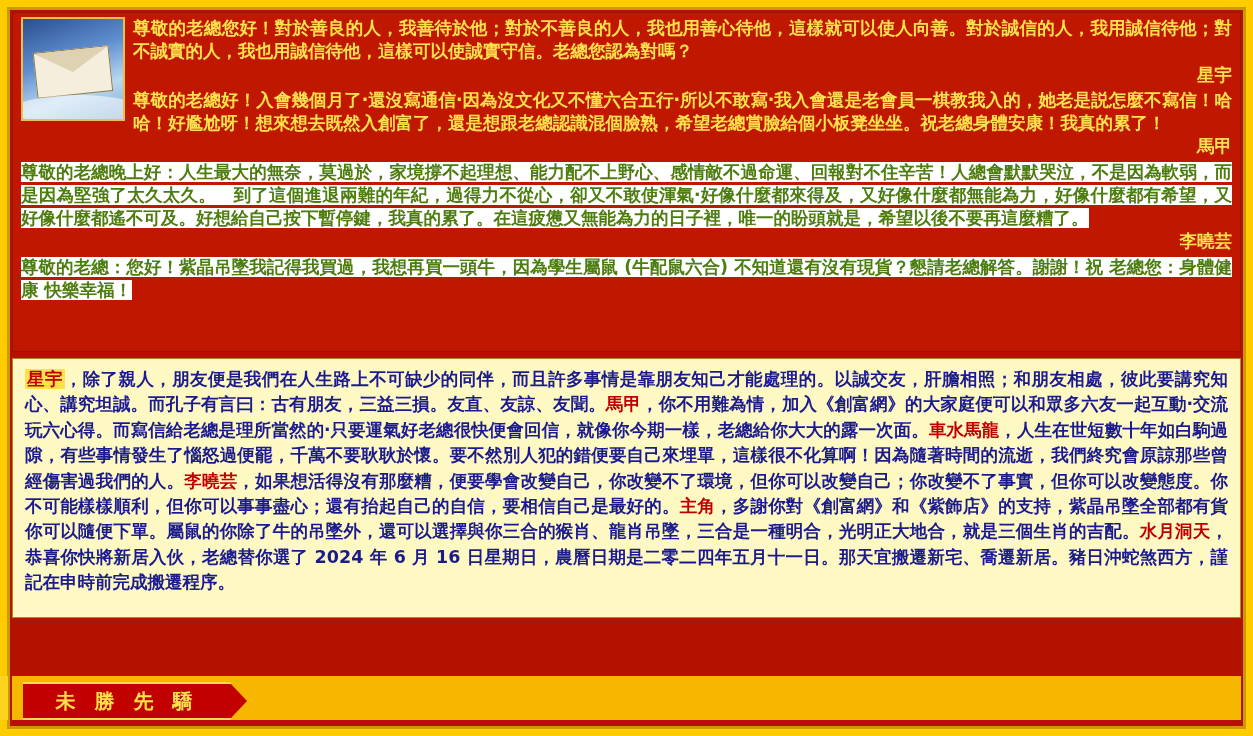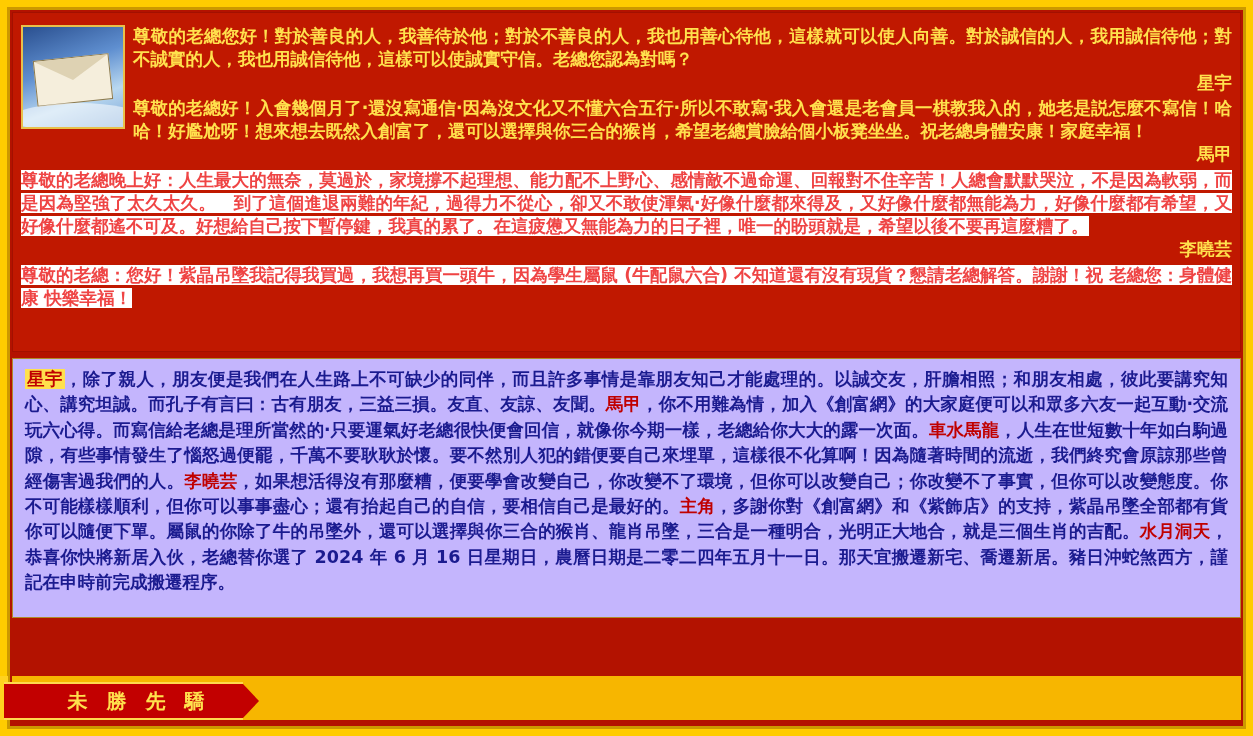--- a/index.html
+++ b/index.html
@@ -40,21 +40,21 @@
   .letters {
     position: absolute;
     left: 12px;
     top: 12px;
     width: 1229px;
     height: 340px;
     box-sizing: border-box;
     background: #c21a00;
     background: linear-gradient(#c01800 0%, #c01800 100%);
     border: 1px solid #a31000;
-    padding: 12px 8px 4px 8px;
+    padding: 4px 8px 4px 8px;
     overflow: hidden;
   }
   .letters-inner {
     position: relative;
   }
   .stamp {
     position: absolute;
     left: 0px;
     top: 0px;
     width: 100px;
@@ -101,31 +101,31 @@
   }
   .letter-block.indent {
     margin-left: 112px;
   }
   .signature {
     display: block;
     text-align: right;
   }
   .hl-white {
     background: #ffffff;
-    color: #ef4444;
+    color: #4d7c0f;
   }
   
   .answer {
     position: absolute;
     left: 12px;
     top: 358px;
     width: 1229px;
     height: 260px;
     box-sizing: border-box;
-    background: #c4b5fd;
+    background: #fef9c3;
     border: 1px solid #b08b2a;
     padding: 8px 12px;
     overflow: hidden;
   }
   .answer-text {
     color: #1b1b8f;
     font-size: 17.5px;
     line-height: 1.45;
     font-weight: bold;
     text-align: justify;
@@ -142,34 +142,33 @@
   .bottom-bar {
     position: absolute;
     left: 12px;
     top: 676px;
     width: 1229px;
     height: 44px;
     background: #f7b600;
   }
   .ribbon {
     position: absolute;
-    left: 4px;
+    left: 23px;
     top: 682px;
     width: 208px;
     height: 34px;
     background: #c20000;
     border-top: 2px solid #ffd84d;
     border-bottom: 2px solid #ffd84d;
     color: #ffe14d;
     font-size: 20px;
     font-weight: bold;
     letter-spacing: 6px;
     text-align: center;
     line-height: 34px;
-    padding-left: 31px;
   }
   .ribbon:after {
     content: "";
     position: absolute;
     right: -16px;
     top: 0;
     width: 0; height: 0;
     border-top: 17px solid transparent;
     border-bottom: 17px solid transparent;
     border-left: 16px solid #c20000;
@@ -197,21 +196,21 @@
         <div class="letter-glyph"></div>
         <div class="cloud"></div>
       </div>
 
       <div class="letter-block indent">
         <span>尊敬的老總您好！對於善良的人，我善待於他；對於不善良的人，我也用善心待他，這樣就可以使人向善。對於誠信的人，我用誠信待他；對不誠實的人，我也用誠信待他，這樣可以使誠實守信。老總您認為對嗎？</span>
         <span class="signature">星宇</span>
       </div>
 
       <div class="letter-block indent">
-        <span>尊敬的老總好！入會幾個月了‧還沒寫通信‧因為沒文化又不懂六合五行‧所以不敢寫‧我入會還是老會員一棋教我入的，她老是説怎麼不寫信！哈哈！好尷尬呀！想來想去既然入創富了，還可以選擇與你三合的猴肖，希望老總賞臉給個小板凳坐坐。祝老總身體安康！家庭幸福！</span>
+        <span>尊敬的老總好！入會幾個月了‧還沒寫通信‧因為沒文化又不懂六合五行‧所以不敢寫‧我入會還是老會員一棋教我入的，她老是説怎麼不寫信！哈哈！好尷尬呀！想來想去既然入創富了，還是想跟老總認識混個臉熟，希望老總賞臉給個小板凳坐坐。祝老總身體安康！我真的累了！</span>
         <span class="signature">馬甲</span>
       </div>
 
       <div class="letter-block">
       </div>
 
       <div class="letter-block">
         <span class="hl-white">尊敬的老總晚上好：人生最大的無奈，莫過於，家境撐不起理想、能力配不上野心、感情敵不過命運、回報對不住辛苦！人總會默默哭泣，不是因為軟弱，而是因為堅強了太久太久。　到了這個進退兩難的年紀，過得力不從心，卻又不敢使渾氣‧好像什麼都來得及，又好像什麼都無能為力，好像什麼都有希望，又好像什麼都遙不可及。好想給自己按下暫停鍵，我真的累了。在這疲憊又無能為力的日子裡，唯一的盼頭就是，希望以後不要再這麼糟了。</span>
         <span class="signature">李曉芸</span>
       </div>

